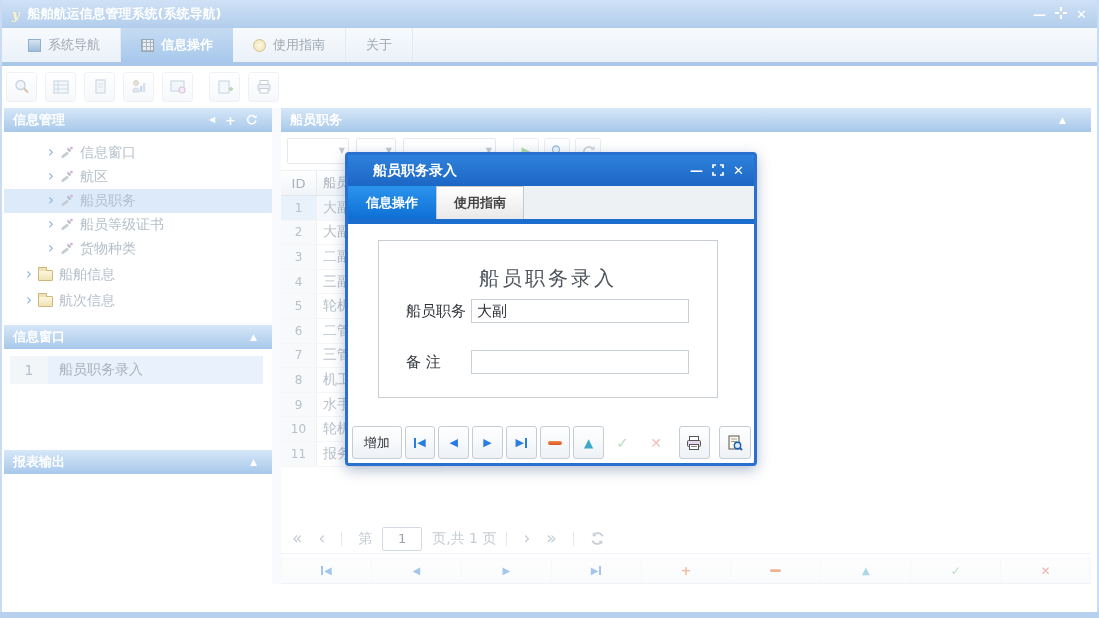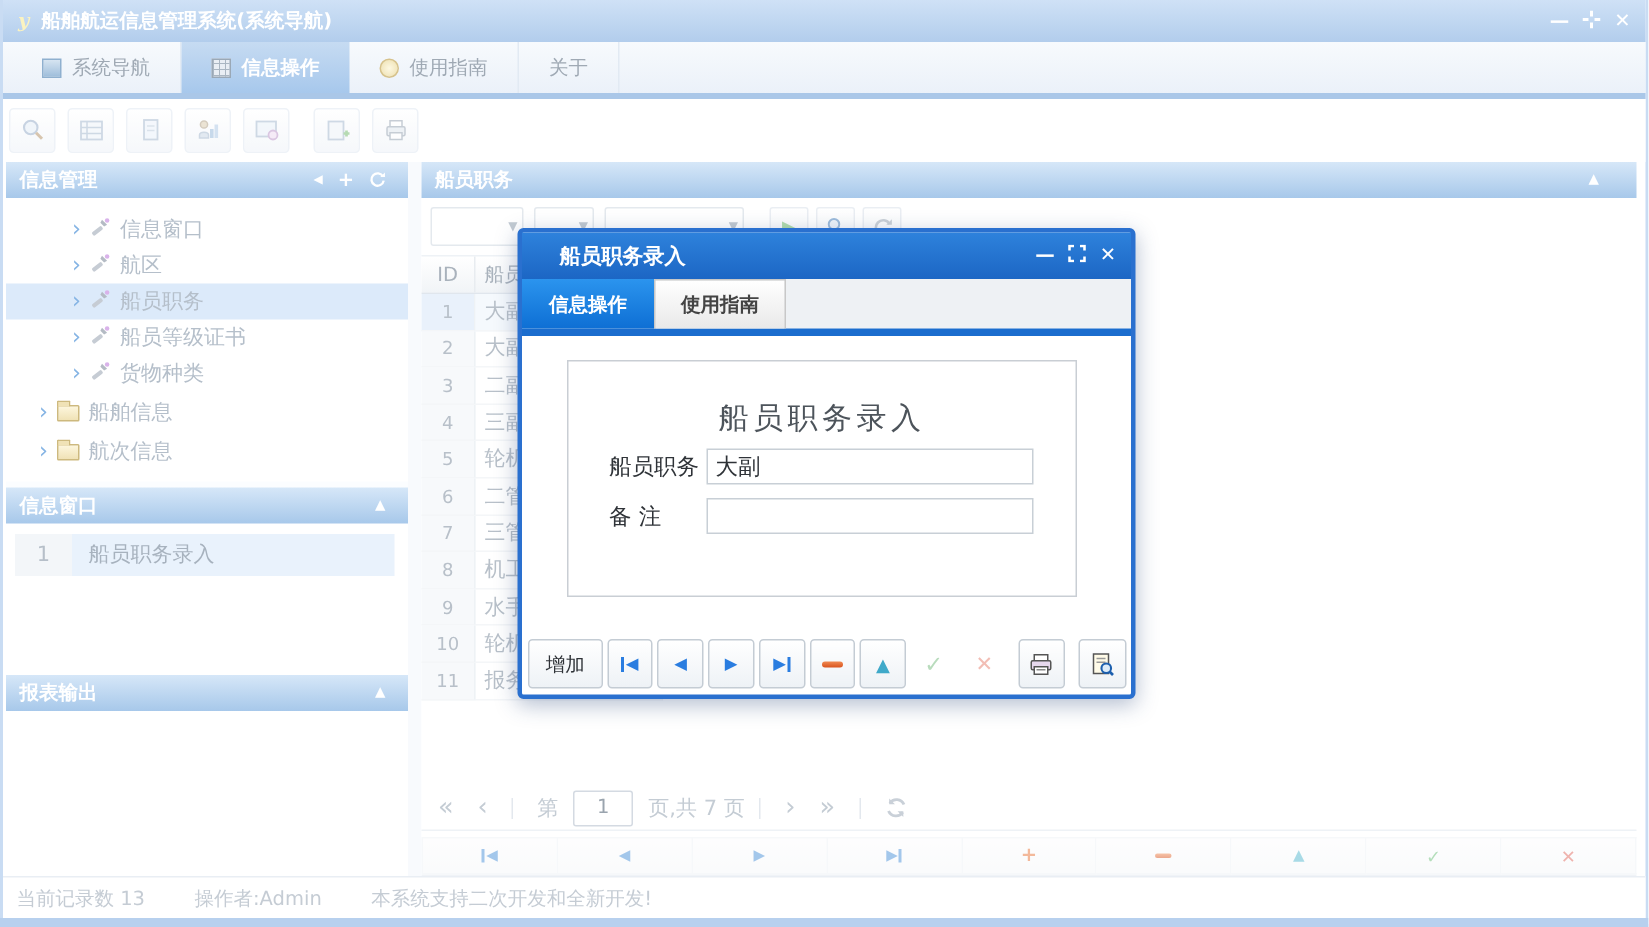--- a/index.html
+++ b/index.html
@@ -121,21 +121,21 @@
   .dctrls .wbtn { color:#fff; font-size:13px; font-weight:bold; line-height:1; }
   .dtabs { height:33px; background:#eef1f4; display:flex; align-items:stretch; }
   .dtab { width:88px; display:flex; align-items:center; justify-content:center; font-size:13px; font-weight:bold; }
   .dtab.active { background:linear-gradient(#2b94ee,#0e6fd4); color:#fff; }
   .dtab.plain { background:linear-gradient(#ffffff,#e9e9e9); border:1px solid #c8c8c8; border-bottom:none; color:#444; }
   .dunderline { height:5px; background:#1b6dce; }
   .dbody { position:relative; height:170px; }
   .formbox { position:absolute; left:30px; top:16px; width:340px; height:158px; border:1px solid #c9ced4; background:#fff; }
   .fheading { text-align:center; margin-top:24px; font-size:20px; color:#4d545b; letter-spacing:3px; }
   .frow { position:absolute; left:27px; display:flex; align-items:center; }
-  .frow.r1 { top:58px; } .frow.r2 { top:91px; }
+  .frow.r1 { top:58px; } .frow.r2 { top:109px; }
   .frow label { width:65px; font-size:15px; color:#2f3338; }
   .frow input { width:218px; height:24px; border:1px solid #c8cfd6; font-size:15px; color:#2f3338;
                 padding:0 5px; background:#fff; }
   .dbtnbar { position:absolute; left:0; bottom:3px; width:100%; height:35px; display:flex; align-items:center; padding-left:4px; }
   .dbtn { height:33px; border:1px solid #c4ccd4; border-radius:3px; background:linear-gradient(#ffffff,#eef2f6);
           display:flex; align-items:center; justify-content:center; margin-right:3px; gap:1px; }
   .dbtn.add { width:50px; font-size:13px; color:#2f3338; }
   .dbtn.nav { width:31px; }
   .dbtn.flat { border:none; background:transparent; }
   .dbtn .tri { font-size:11px; line-height:1; color:#2a7de0; }
@@ -423,21 +423,21 @@
           <span class="gc3"></span>
         </div>
     </div>
 
     <div class="pager">
       <span class="pic">«</span>
       <span class="pic">‹</span>
       <span class="sep"></span>
       <span class="ptx">第</span>
       <input value="1" style="">
-      <span class="ptx">页,共 7 页</span>
+      <span class="ptx">页,共 1 页</span>
       <span class="sep"></span>
       <span class="pic">›</span>
       <span class="pic">»</span>
       <span class="sep"></span>
       <span class="refr">
           <svg width="15" height="15" viewBox="0 0 14 14">
             <path d="M11.8 5A5 5 0 0 0 3 4.2" fill="none" stroke="#c9d0d8" stroke-width="1.8"></path>
             <path d="M2.6 1.2v3.6h3.6z" fill="#c9d0d8"></path>
             <path d="M2.2 9a5 5 0 0 0 8.8.8" fill="none" stroke="#c9d0d8" stroke-width="1.8"></path>
             <path d="M11.4 12.8V9.2H7.8z" fill="#c9d0d8"></path>
@@ -471,25 +471,20 @@
         </div>
       <div class="ncell">
           <span class="nico green" style="font-size:12px;">✓</span>
         </div>
       <div class="ncell">
           <span class="nico red" style="font-size:12px;">✕</span>
         </div>
     </div>
   </div>
 
-  <div class="statusbar">
-    <span>当前记录数 13</span>
-    <span>操作者:Admin</span>
-    <span>本系统支持二次开发和全新开发!</span>
-  </div>
   <div class="bottomstrip"></div>
 
   <div class="dialog">
     <div class="dtitle">
       <span class="dtext">船员职务录入</span>
       <span class="dctrls">
         <span class="wbtn">—</span>
         <span class="wbtn"><svg width="12" height="12" viewBox="0 0 12 12">
               <path d="M1 4V1h3M8 1h3v3M11 8v3H8M4 11H1V8" stroke="#fff" fill="none" stroke-width="1.7"></path>
             </svg></span>

